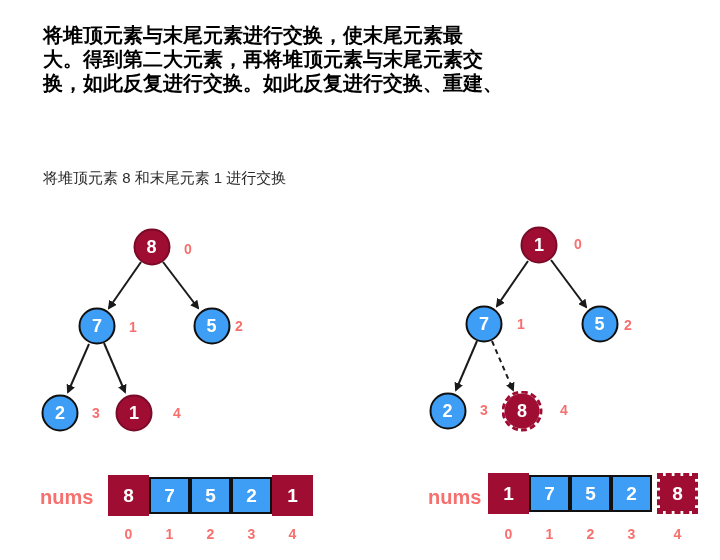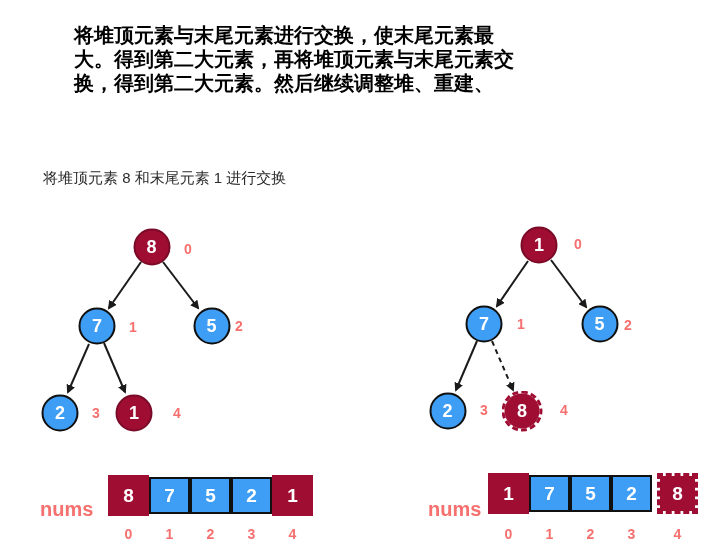--- a/index.html
+++ b/index.html
@@ -13,21 +13,20 @@
   }
   .heading {
     position: absolute;
     left: 43px;
     top: 23px;
     font-size: 20px;
     line-height: 24px;
     font-weight: bold;
     color: var(--text, #000);
     white-space: nowrap;
-    margin-left: 31px;
   }
   .caption {
     position: absolute;
     left: 43px;
     top: 169px;
     font-size: 15px;
     color: #2b2b2b;
     white-space: nowrap;
   }
   svg.edges { position: absolute; left: 0; top: 0; }
@@ -60,21 +59,20 @@
     transform: translate(-50%, -50%);
     color: var(--index-pink, #f5706e);
     font-weight: bold;
     font-size: 14px;
   }
   .nums {
     position: absolute;
     color: var(--index-pink, #f5706e);
     font-weight: bold;
     font-size: 20px;
-    margin-top: 12px;
   }
   .arr-row {
     position: absolute;
     display: flex;
     align-items: center;
     height: 41px;
   }
   .cell {
     width: 41px;
     box-sizing: border-box;
@@ -105,21 +103,21 @@
   .idx-row .idx.gap { margin-left: 5px; }
 </style>
 </head>
 <body>
 
 <div class="stage">
 
   <div class="heading">
     <div>将堆顶元素与末尾元素进行交换，使末尾元素最</div>
     <div>大。得到第二大元素，再将堆顶元素与末尾元素交</div>
-    <div>换，得到第二大元素。然后继续调整堆、重建、</div>
+    <div>换，如此反复进行交换。如此反复进行交换、重建、</div>
   </div>
 
   <div class="caption">将堆顶元素 8 和末尾元素 1 进行交换</div>
 
   <svg class="edges" width="720" height="560" viewBox="0 0 720 560">
     <defs>
       <marker id="ah" markerUnits="userSpaceOnUse" markerWidth="9" markerHeight="9" refX="7" refY="4.5" orient="auto">
         <path d="M0,0 L9,4.5 L0,9 z" style="fill: var(--arrow, #1a1a1a);"></path>
       </marker>
     </defs>

